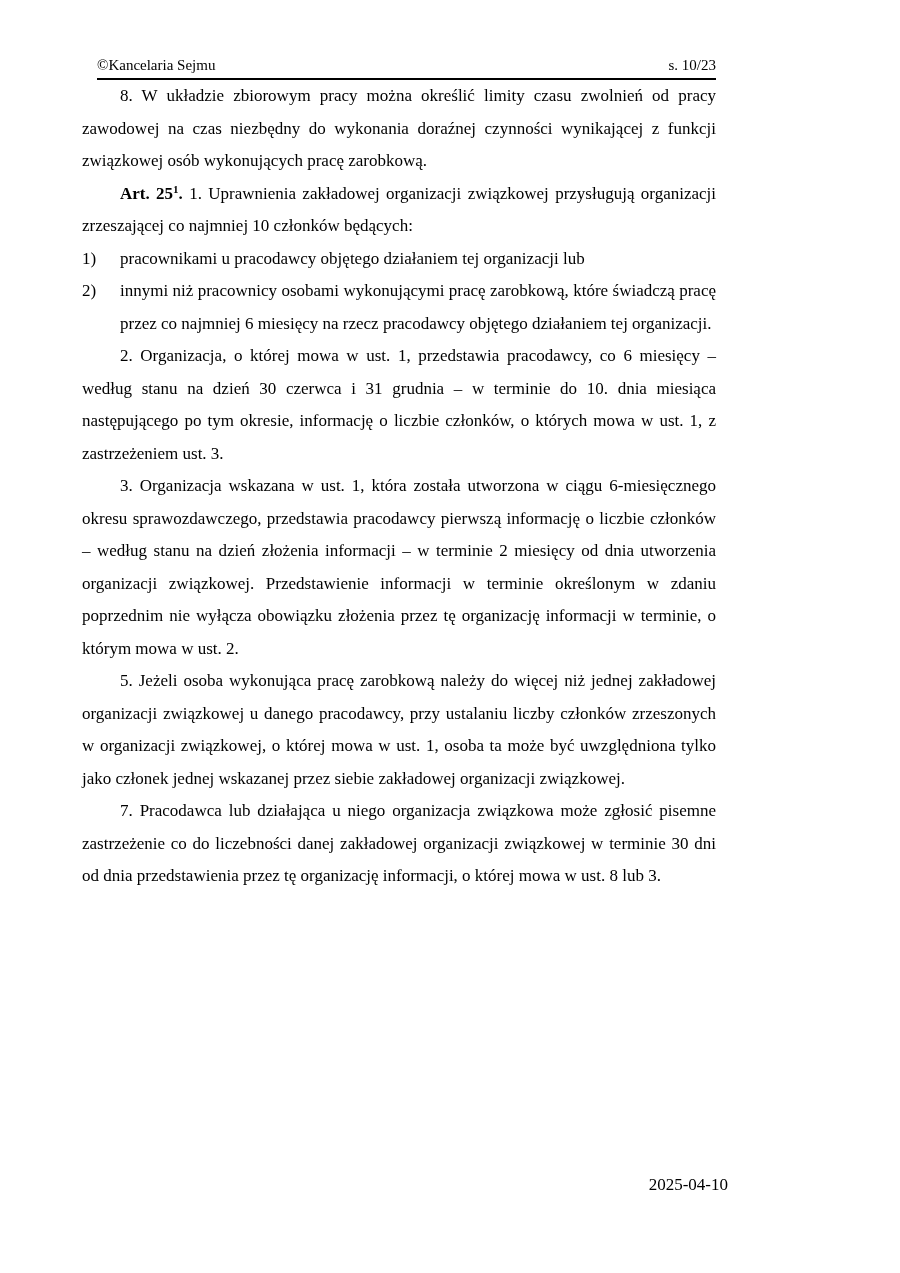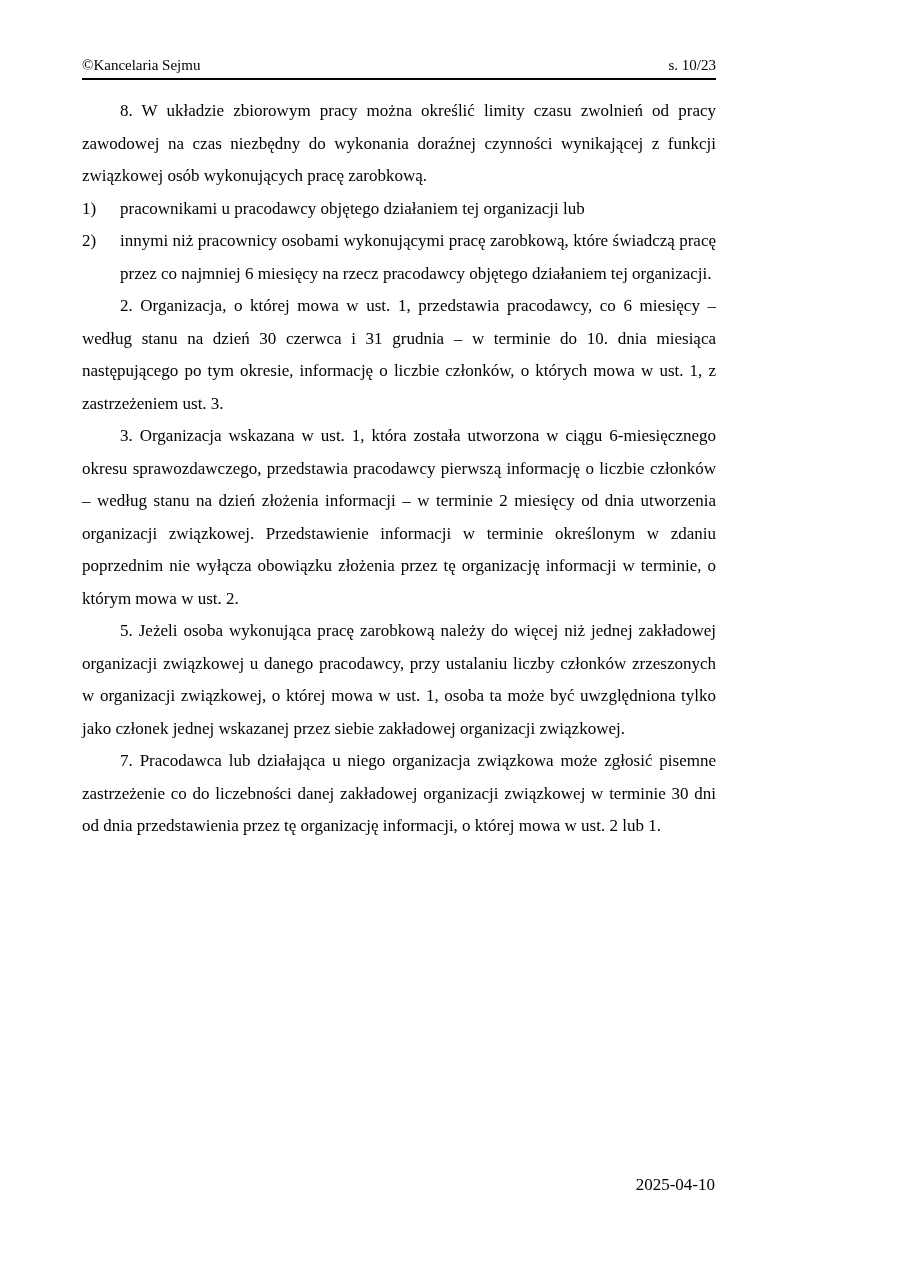--- a/index.html
+++ b/index.html
@@ -23,23 +23,23 @@
     width: 634px;
   }
   .page-header {
     display: flex;
     justify-content: space-between;
     align-items: baseline;
     font-size: 15px;
     line-height: 18px;
     padding-bottom: 4px;
     border-bottom: 2px solid #000000;
+    margin-left: 15px;
   }
   .doc-body {
-    margin-top: 15px;
     font-size: 17px;
     line-height: 32.5px;
     text-align: justify;
   }
   .doc-body p {
     margin: 0;
   }
   .para {
     text-indent: 38px;
   }
@@ -60,38 +60,39 @@
     text-indent: 0;
   }
   .list-item .marker {
     position: absolute;
     left: 0;
     top: 0;
   }
   .footer-date {
     position: absolute;
     top: 1172px;
-    right: 185px;
+    right: 172px;
     font-size: 17px;
     line-height: 26px;
   }
 </style>
 </head>
 <body>
 
 <div class="page">
   <div class="column">
     <div class="page-header">
       <span>©Kancelaria Sejmu</span>
       <span>s. 10/23</span>
     </div>
     <div class="doc-body" id="doc-body">
         <p class="para">8. W układzie zbiorowym pracy można określić limity czasu zwolnień od pracy zawodowej na czas niezbędny do wykonania doraźnej czynności wynikającej z funkcji związkowej osób wykonujących pracę zarobkową.</p>
+        <p class="para article"><strong>Art. 25<sup>1</sup>.</strong> 1. Uprawnienia zakładowej organizacji związkowej przysługują organizacji zrzeszającej co najmniej 10 członków będących:</p>
         <p class="list-item"><span class="marker">1)</span>pracownikami u pracodawcy objętego działaniem tej organizacji lub</p>
         <p class="list-item"><span class="marker">2)</span>innymi niż pracownicy osobami wykonującymi pracę zarobkową, które świadczą pracę przez co najmniej 6 miesięcy na rzecz pracodawcy objętego działaniem tej organizacji.</p>
         <p class="para">2. Organizacja, o której mowa w ust. 1, przedstawia pracodawcy, co 6 miesięcy – według stanu na dzień 30 czerwca i 31 grudnia – w terminie do 10. dnia miesiąca następującego po tym okresie, informację o liczbie członków, o których mowa w ust. 1, z zastrzeżeniem ust. 3.</p>
         <p class="para">3. Organizacja wskazana w ust. 1, która została utworzona w ciągu 6-miesięcznego okresu sprawozdawczego, przedstawia pracodawcy pierwszą informację o liczbie członków – według stanu na dzień złożenia informacji – w terminie 2 miesięcy od dnia utworzenia organizacji związkowej. Przedstawienie informacji w terminie określonym w zdaniu poprzednim nie wyłącza obowiązku złożenia przez tę organizację informacji w terminie, o którym mowa w ust. 2.</p>
         <p class="para">5. Jeżeli osoba wykonująca pracę zarobkową należy do więcej niż jednej zakładowej organizacji związkowej u danego pracodawcy, przy ustalaniu liczby członków zrzeszonych w organizacji związkowej, o której mowa w ust. 1, osoba ta może być uwzględniona tylko jako członek jednej wskazanej przez siebie zakładowej organizacji związkowej.</p>
-        <p class="para">7. Pracodawca lub działająca u niego organizacja związkowa może zgłosić pisemne zastrzeżenie co do liczebności danej zakładowej organizacji związkowej w terminie 30 dni od dnia przedstawienia przez tę organizację informacji, o której mowa w ust. 2 lub 1.</p>
+        <p class="para">7. Pracodawca lub działająca u niego organizacja związkowa może zgłosić pisemne zastrzeżenie co do liczebności danej zakładowej organizacji związkowej w terminie 30 dni od dnia przedstawienia przez tę organizację informacji, o której mowa w ust. 8 lub 3.</p>
       </div>
   </div>
   <div class="footer-date">2025-04-10</div>
 </div>
 
 </body></html>

